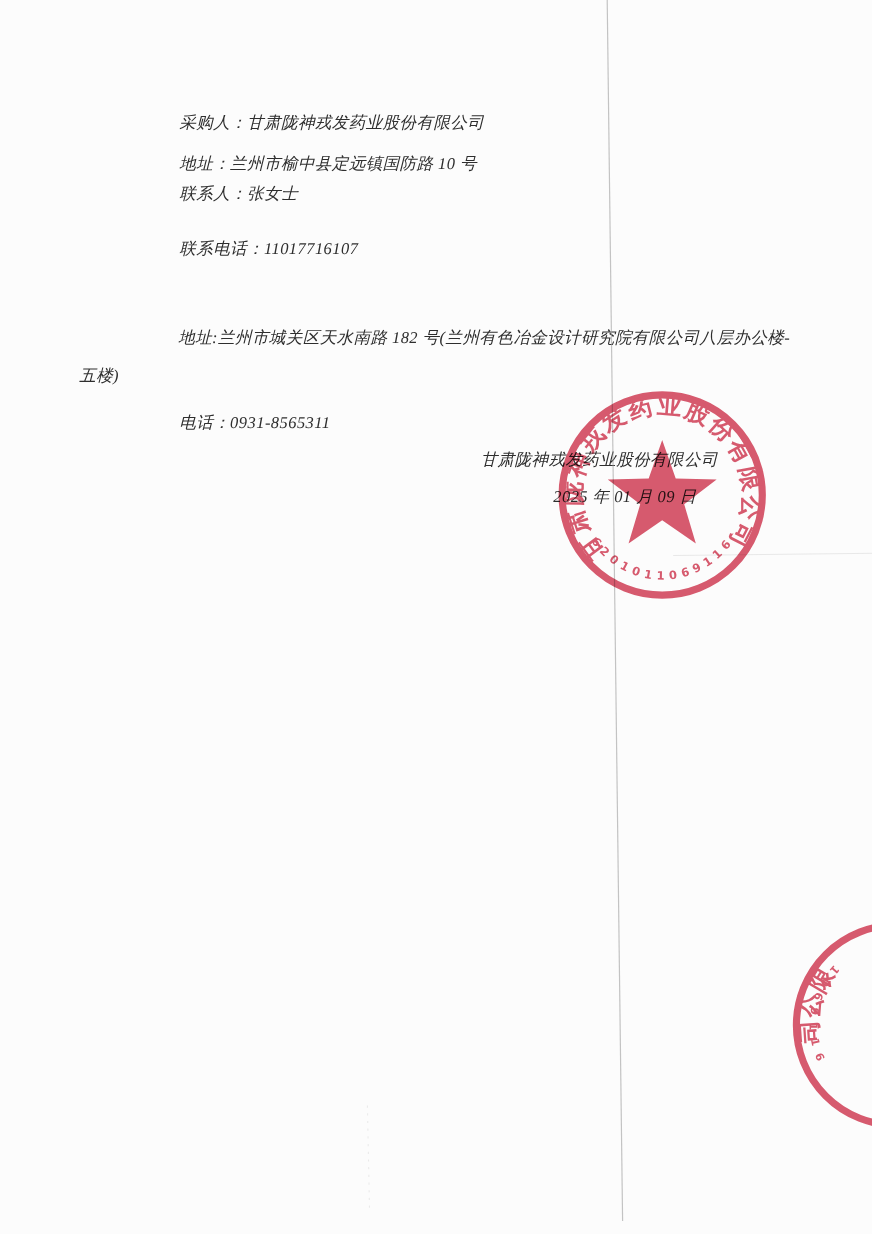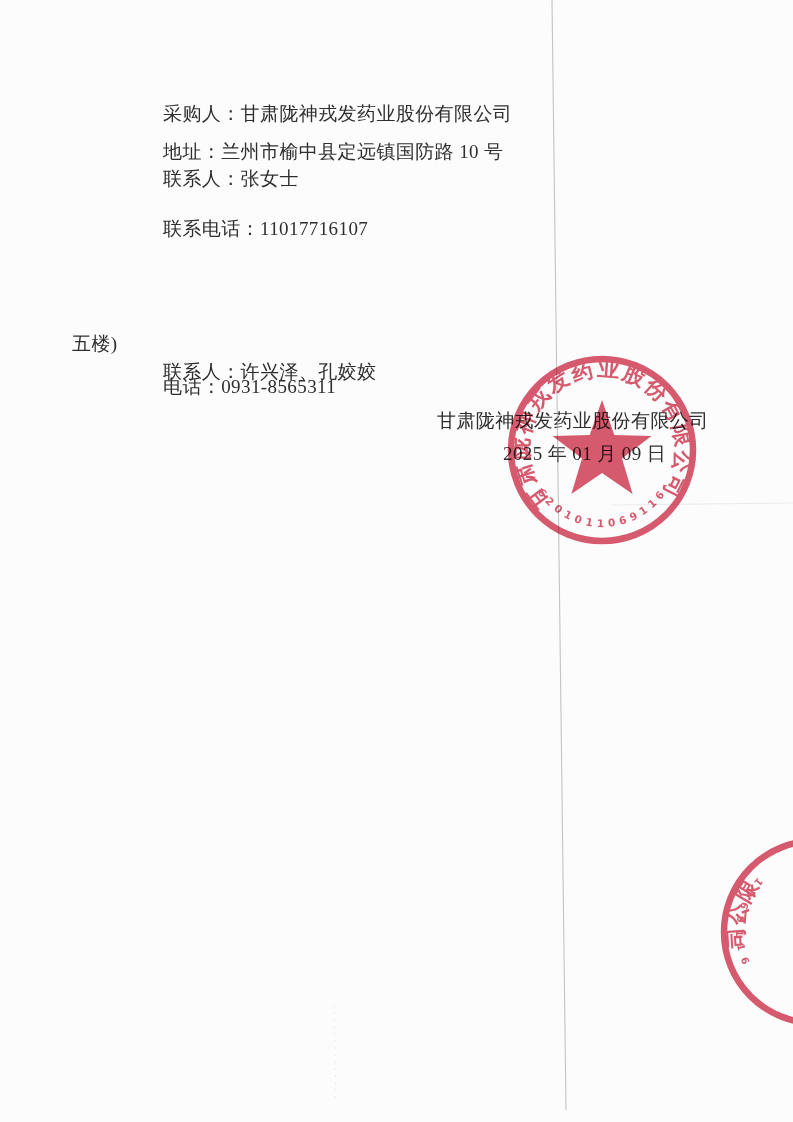--- a/index.html
+++ b/index.html
@@ -6,24 +6,25 @@
   .page{
     position:relative;
     width:793px;height:1122px;
     background:#fcfcfc;
     overflow:hidden;
     font-family:"Liberation Serif","DejaVu Serif",serif;
     color:#2e2e2e;
   }
   .ln{
     position:absolute;
-    font-size:19px;
+    font-size:15px;
     letter-spacing:.4px;
     white-space:nowrap;
     line-height:1.2;
+    font-style:italic;
   }
   .overlay{
     position:absolute;left:0;top:0;
     pointer-events:none;
   }
   .stamp{
     position:absolute;
     mix-blend-mode:multiply;
     opacity:.9;
     filter:blur(.3px);
@@ -45,22 +46,22 @@
 </head>
 <body>
 
 <div class="page">
 
   <div class="ln" style="left:163px;top:103px">采购人：甘肃陇神戎发药业股份有限公司</div>
   <div class="ln" style="left:163px;top:141px">地址：兰州市榆中县定远镇国防路 10 号</div>
   <div class="ln" style="left:163px;top:168px">联系人：张女士</div>
   <div class="ln" style="left:163px;top:218px">联系电话：11017716107</div>
 
+  <div class="ln" style="left:162px;top:299px">地址:兰州市城关区天水南路 182 号(兰州有色冶金设计研究院有限公司八层办公楼-</div>
   <div class="ln" style="left:72px;top:333px">五楼)</div>
-  <div class="ln" style="left:163px;top:361px">联系人：许兴泽、孔姣姣</div>
   <div class="ln" style="left:163px;top:376px">电话：0931-8565311</div>
 
   <div class="ln" style="left:437px;top:410px">甘肃陇神戎发药业股份有限公司</div>
   <div class="ln" style="left:503px;top:443px">2025 年 01 月 09 日</div>
 
   <svg class="overlay" width="793" height="1122" aria-hidden="true">
     <line x1="552" y1="0" x2="566" y2="1110" stroke="#9e9e9e" stroke-width="1.1" opacity="0.6"></line>
     <line x1="334" y1="1005" x2="336" y2="1103" stroke="#c4c4c4" stroke-width="1" stroke-dasharray="2,5" opacity="0.3"></line>
     <line x1="612" y1="505" x2="793" y2="503" stroke="#cfcfcf" stroke-width="0.8" opacity="0.5"></line>
   </svg>

